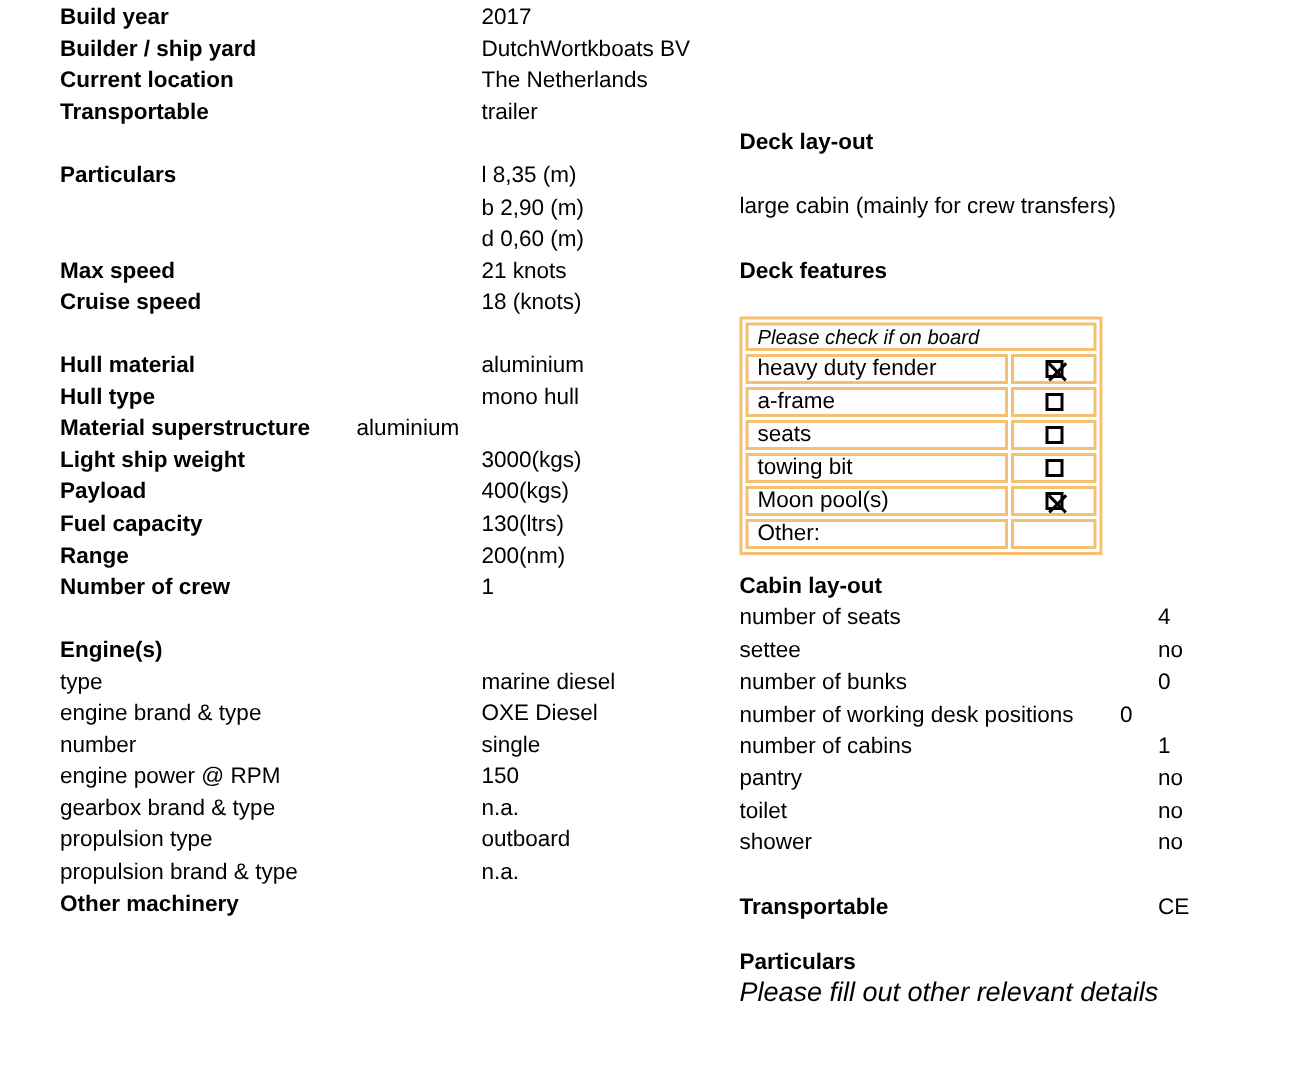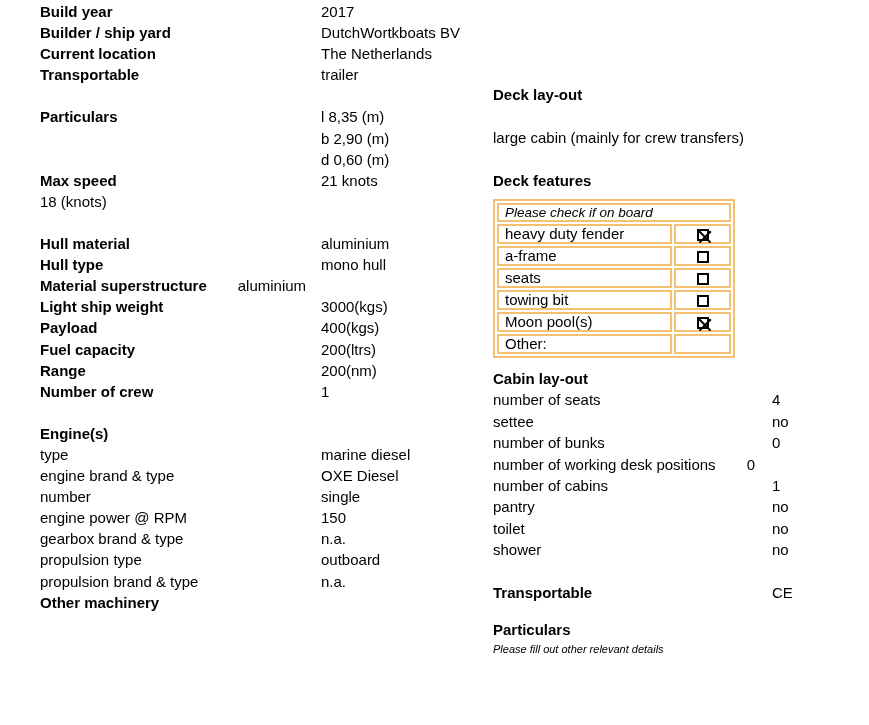--- a/index.html
+++ b/index.html
@@ -31,21 +31,21 @@
   .blank.short { height: 16px; }
   .plainline { line-height: 21.4px; }
   sup { font-size: 10px; line-height: 0; }
 
   
   table.features {
     border-collapse: separate;
     border-spacing: 2px;
     border: 2px solid var(--ob);
     width: 242px;
-    margin-top: 8px;
+    margin-top: 20px;
     background: #fff;
   }
   table.features td {
     border: 2px solid var(--ob);
     height: 16px;
     line-height: 16px;
     padding: 0 0 0 6px;
     white-space: nowrap;
     overflow: visible;
   }
@@ -72,21 +72,21 @@
     position: absolute;
     left: -2px; top: 5px;
     width: 16px; height: 1.6px;
     background: #000;
   }
   .checkbox.checked::before { transform: rotate(45deg); }
   .checkbox.checked::after  { transform: rotate(-45deg); }
 
   .section-title { font-weight: bold; line-height: 21.4px; }
   .cabin-block { margin-top: 10px; }
-  .italic-note { font-style: italic; font-size: 11px; line-height: 17px; }
+  .italic-note { font-style: italic; font-size: 18px; line-height: 17px; }
 </style>
 </head>
 <body>
 
 <div class="page">
 
   <div class="col-left">
     <div class="row">
       <span class="lbl b">Build year</span>
       <span class="val">2017</span>
@@ -114,20 +114,21 @@
     </div>
     <div class="row">
       <span class="lbl"></span>
       <span class="val">d 0,60 (m)</span>
     </div>
     <div class="row">
       <span class="lbl b">Max speed</span>
       <span class="val">21 knots</span>
     </div>
     <div class="row">
+      <span class="lbl b">Cruise speed</span>
       <span class="val">18 (knots)</span>
     </div>
     <div class="blank"></div>
     <div class="row">
       <span class="lbl b">Hull material</span>
       <span class="val">aluminium</span>
     </div>
     <div class="row">
       <span class="lbl b">Hull type</span>
       <span class="val">mono hull</span>
@@ -139,21 +140,21 @@
     <div class="row">
       <span class="lbl b">Light ship weight</span>
       <span class="val">3000(kgs)</span>
     </div>
     <div class="row">
       <span class="lbl b">Payload</span>
       <span class="val">400(kgs)</span>
     </div>
     <div class="row">
       <span class="lbl b">Fuel capacity</span>
-      <span class="val">200(ltrs)</span>
+      <span class="val">130(ltrs)</span>
     </div>
     <div class="row">
       <span class="lbl b">Range</span>
       <span class="val">200(nm)</span>
     </div>
     <div class="row">
       <span class="lbl b">Number of crew</span>
       <span class="val">1</span>
     </div>
     <div class="blank"></div>

